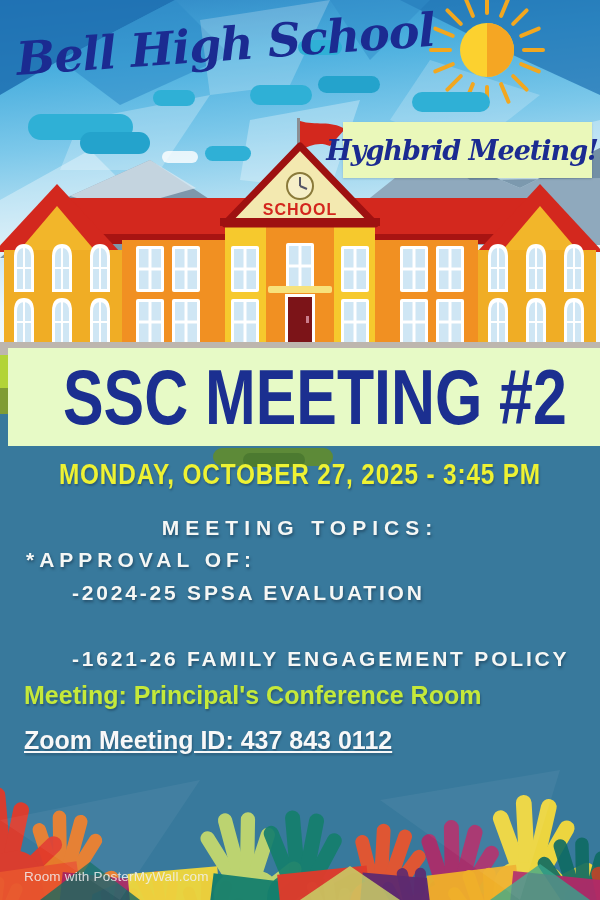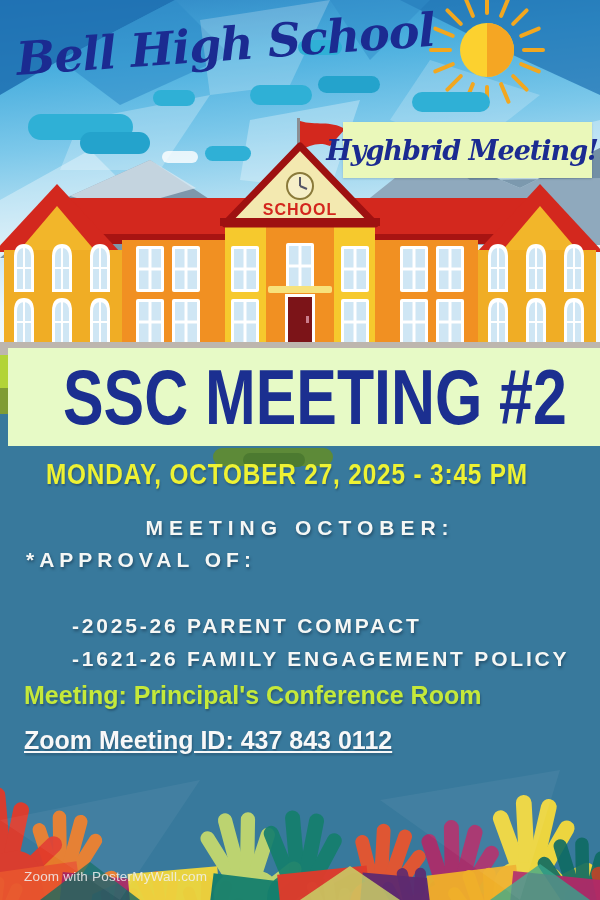--- a/index.html
+++ b/index.html
@@ -17,21 +17,21 @@
     background:#eaf8ba;display:flex;align-items:center;justify-content:center;
     box-shadow:0 1px 2px rgba(0,0,0,.15);}
   .hybrid-box span{font-family:"DejaVu Serif",serif;font-style:italic;font-weight:bold;
     font-size:27px;color:#1b2b91;white-space:nowrap;letter-spacing:-1px;}
 
   .banner{position:absolute;left:8px;top:348px;width:583px;height:98px;
     background:#e7fac6;display:flex;align-items:center;justify-content:center;padding-left:15px;}
   .banner span{display:inline-block;font-weight:bold;font-size:78px;color:#1b2f90;
     transform:scaleX(.78);white-space:nowrap;letter-spacing:0;}
 
-  .date-line{position:absolute;left:0;top:458px;width:600px;}
+  .date-line{position:absolute;left:0;top:458px;width:600px;text-align:center;}
   .date-line span{display:inline-block;font-weight:bold;font-size:29px;color:#eef233;
     transform:scaleX(.84);white-space:nowrap;letter-spacing:1px;
     text-shadow:1px 2px 2px rgba(20,40,60,.35);}
 
   .topics-heading{position:absolute;left:0;top:516px;width:600px;text-align:center;
     font-weight:bold;font-size:21px;color:#f5f7f5;letter-spacing:6px;
     text-shadow:1px 2px 3px rgba(15,35,55,.5);}
   .approval-heading{position:absolute;left:26px;top:548px;
     font-weight:bold;font-size:21px;color:#f5f7f5;letter-spacing:5px;
     text-shadow:1px 2px 3px rgba(15,35,55,.5);}
@@ -265,25 +265,25 @@
   </div>
 
   <div class="banner">
     <span>SSC MEETING #2</span>
   </div>
 
   <div class="date-line">
     <span>MONDAY, OCTOBER 27, 2025 - 3:45 PM</span>
   </div>
 
-  <div class="topics-heading">MEETING OCTOBER:</div>
+  <div class="topics-heading">MEETING TOPICS:</div>
 
   <div class="approval-heading">*APPROVAL OF:</div>
 
-  <div class="topic-line topic-1">-2025-26 PARENT COMPACT</div>
+  <div class="topic-line topic-0">-2024-25 SPSA EVALUATION</div>
   <div class="topic-line topic-2">-1621-26 FAMILY ENGAGEMENT POLICY</div>
 
   <div class="location-line">Meeting: Principal's Conference Room</div>
 
   <div class="zoom-line">Zoom Meeting ID: 437 843 0112</div>
 
-  <div class="watermark">Zoom with PosterMyWall.com</div>
+  <div class="watermark">Room with PosterMyWall.com</div>
 </div>
 
 </body></html>

